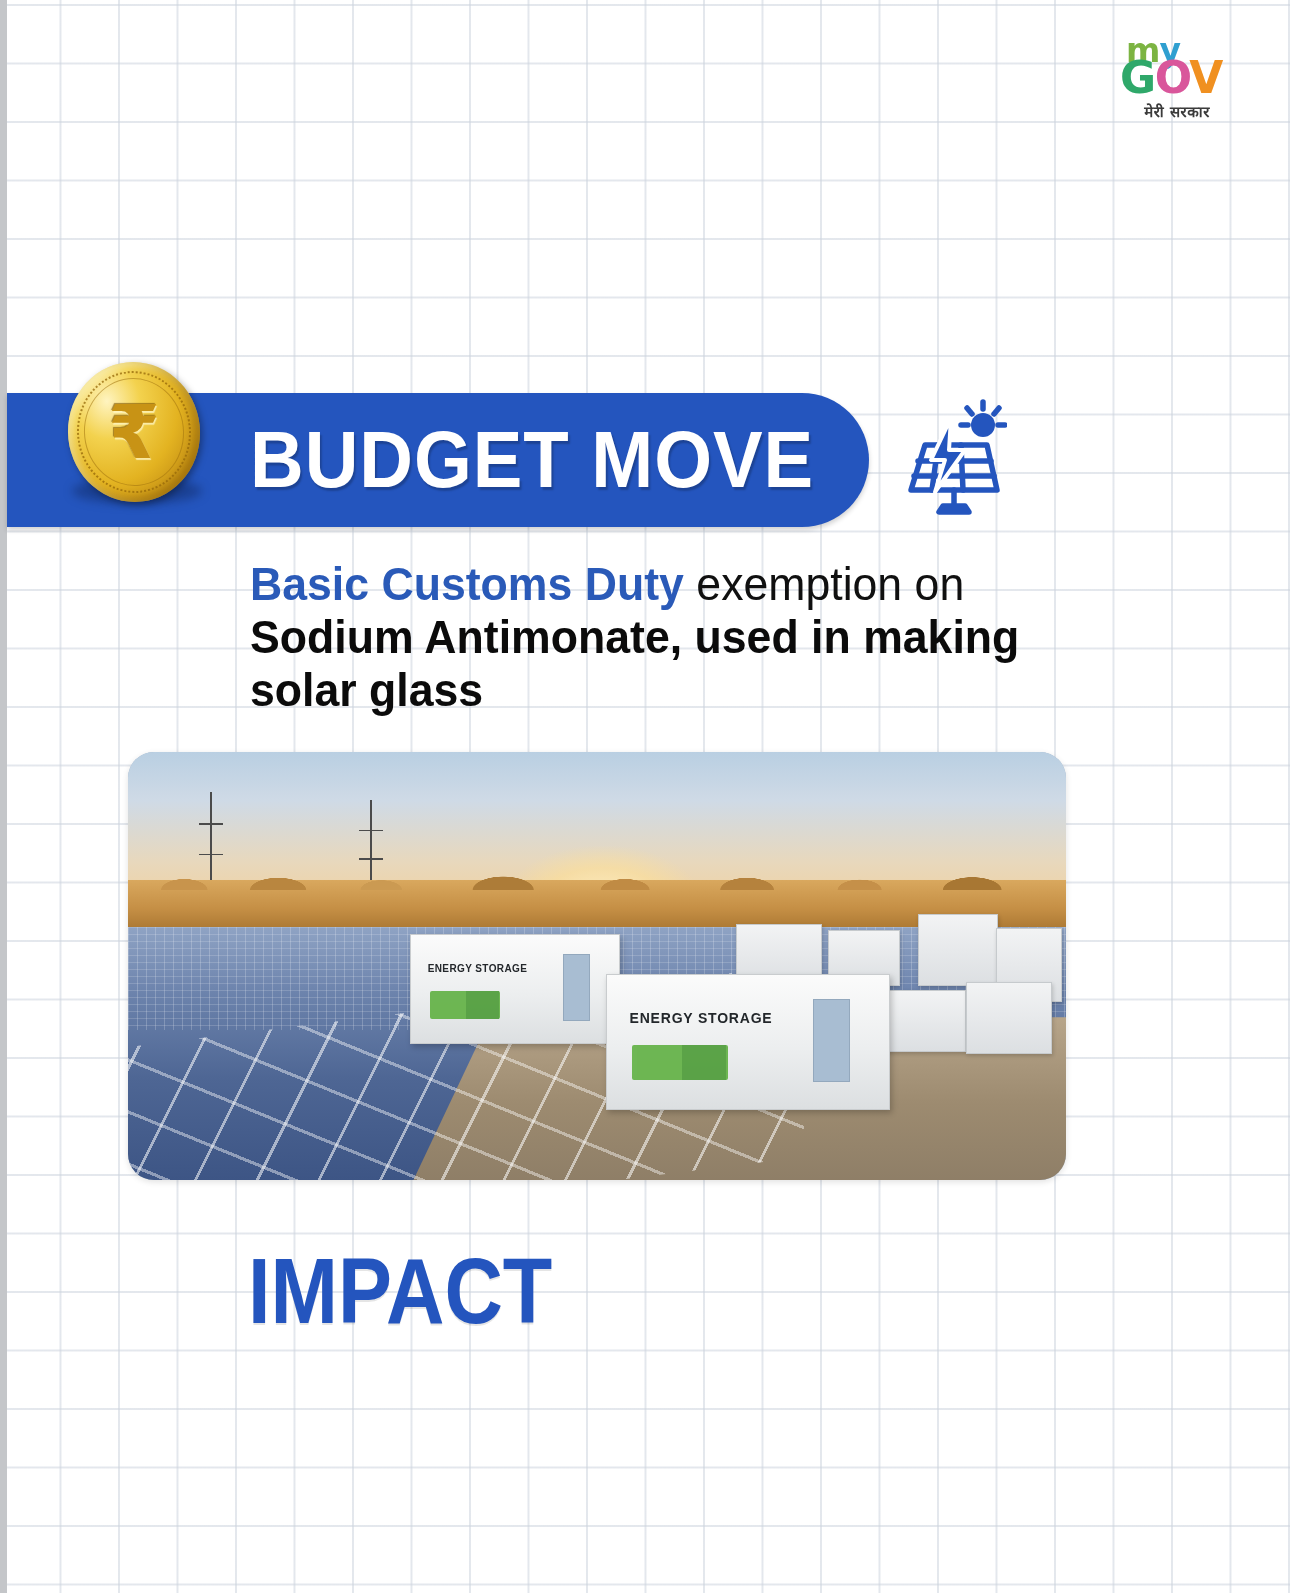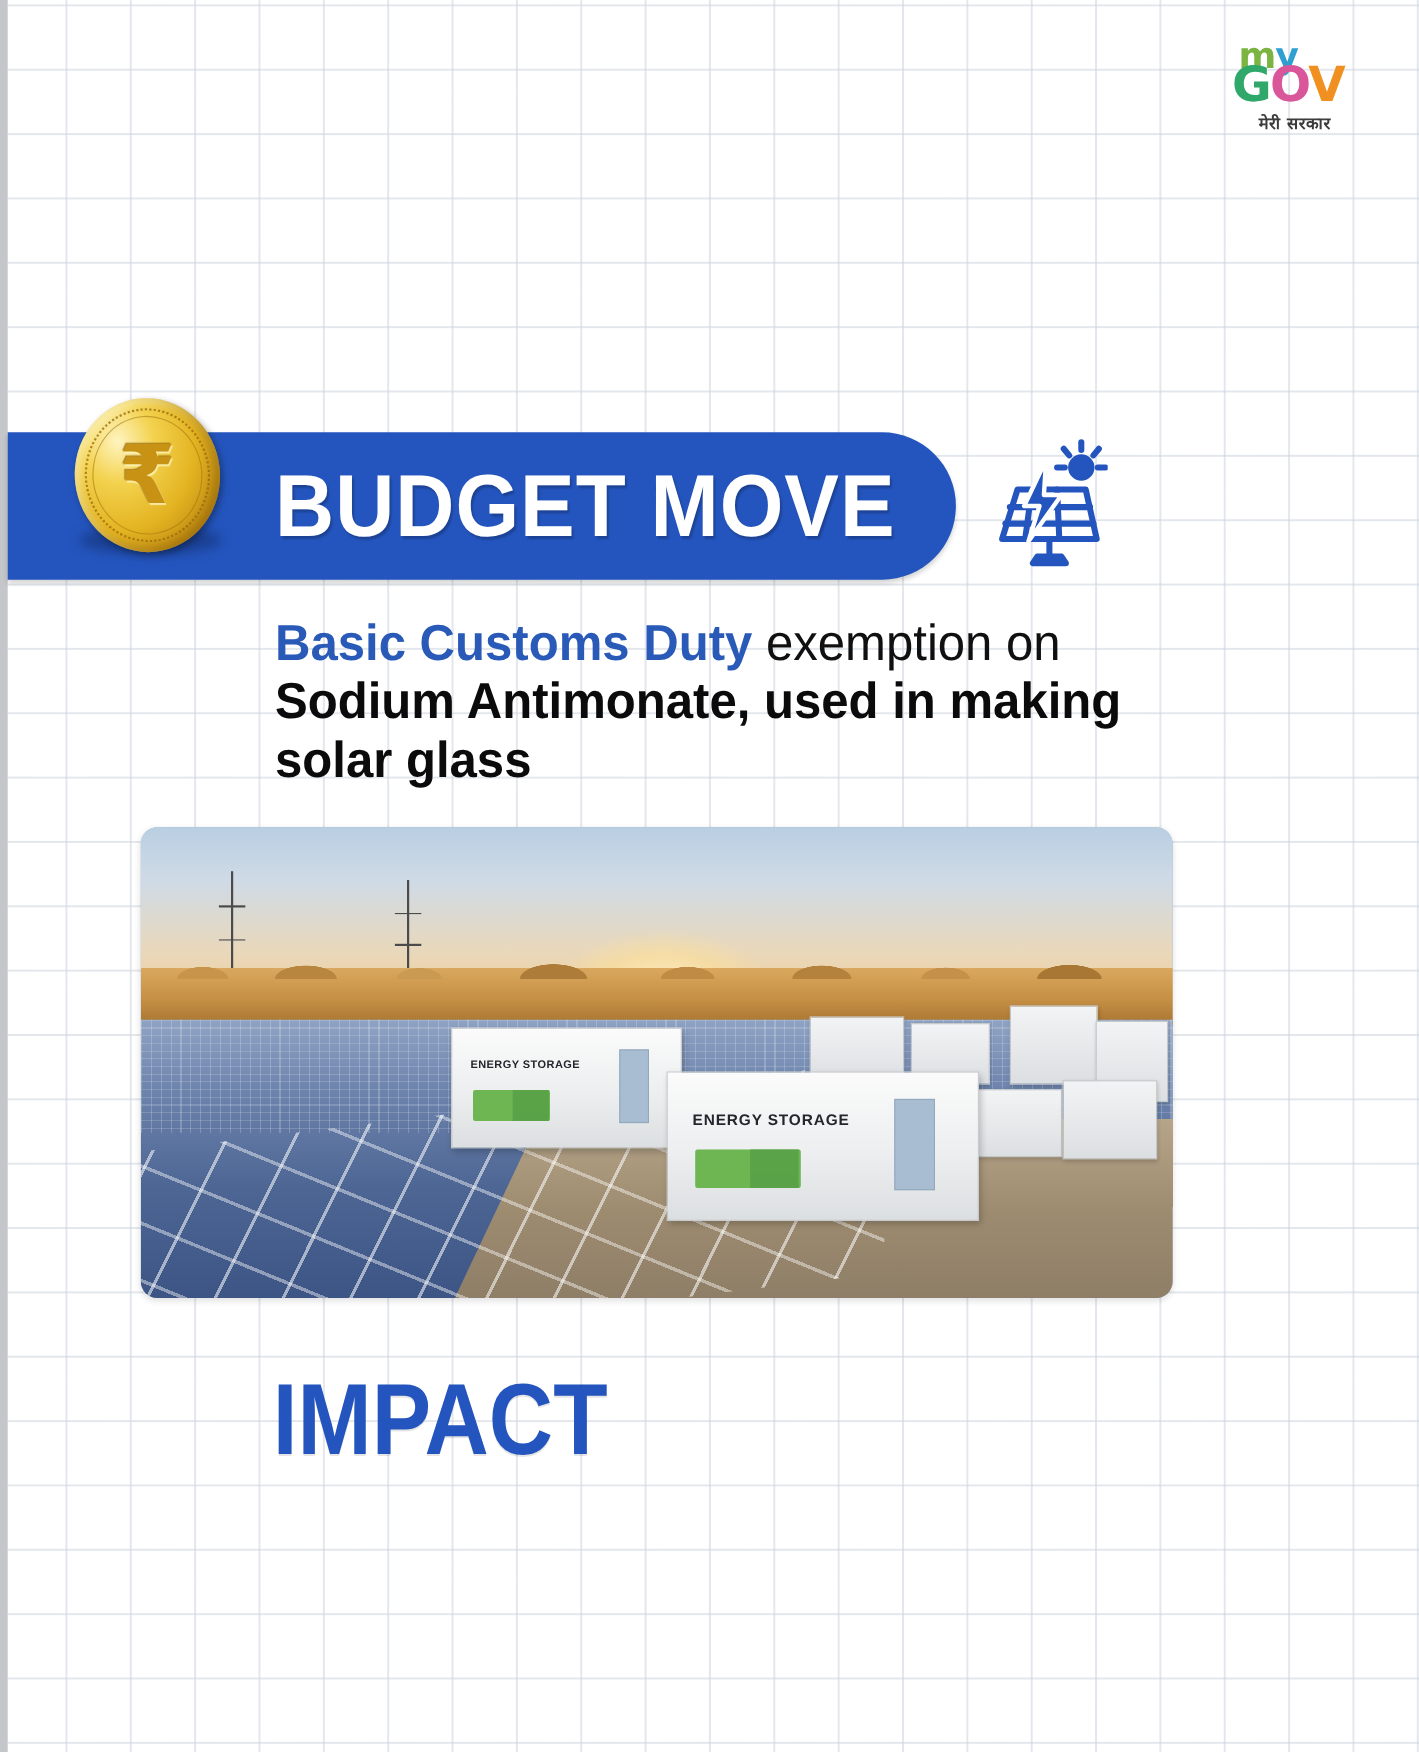--- a/index.html
+++ b/index.html
@@ -188,21 +188,21 @@
     transform-origin:left top;
   }
   .sc-blue { color:#2a5ab8; font-weight:700; }
   .sc-reg  { color:#101010; font-weight:400; }
   .sc-bold { color:#0b0b0b; font-weight:700; }
 
   
   #photo {
     position:absolute; left:128px; top:752px;
     width:938px; height:428px;
-    border-radius:15px;
+    border-radius:26px;
     overflow:hidden;
     background:#9fb4cc;
     box-shadow:0 2px 6px rgba(0,0,0,0.12);
   }
   .ph-sky {
     position:absolute; left:0; top:0; width:100%; height:38%;
     background:linear-gradient(to bottom,#b9cfe2 0%,#cfdae6 30%,#e8d8bc 68%,#f2cf9a 100%);
   }
   .ph-sun {
     position:absolute; left:40%; top:22%;

